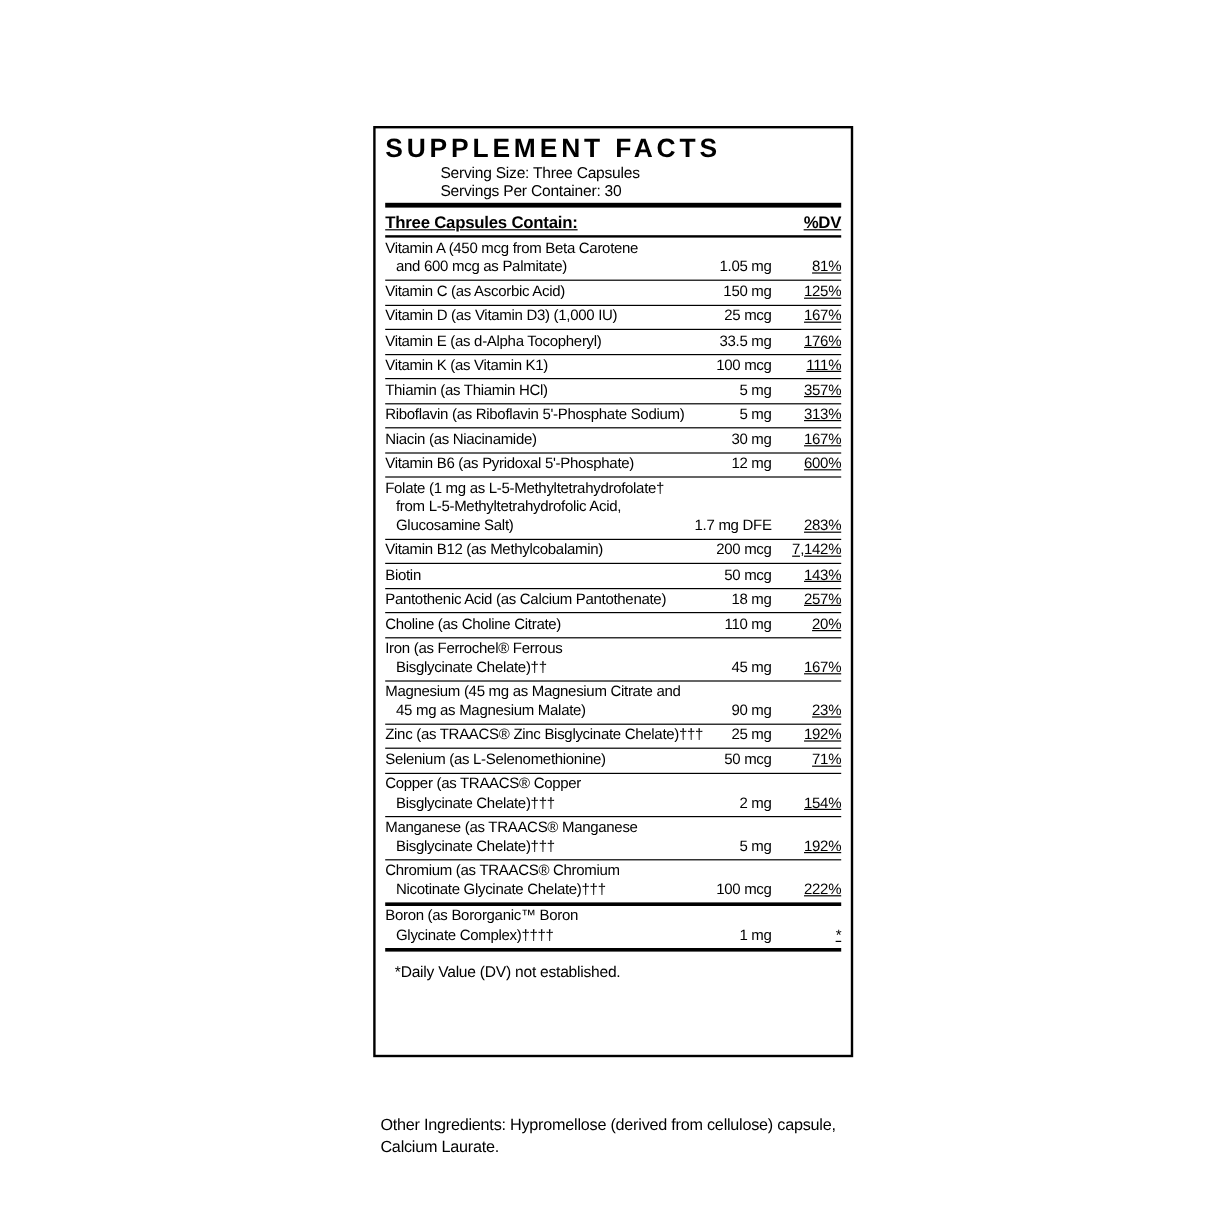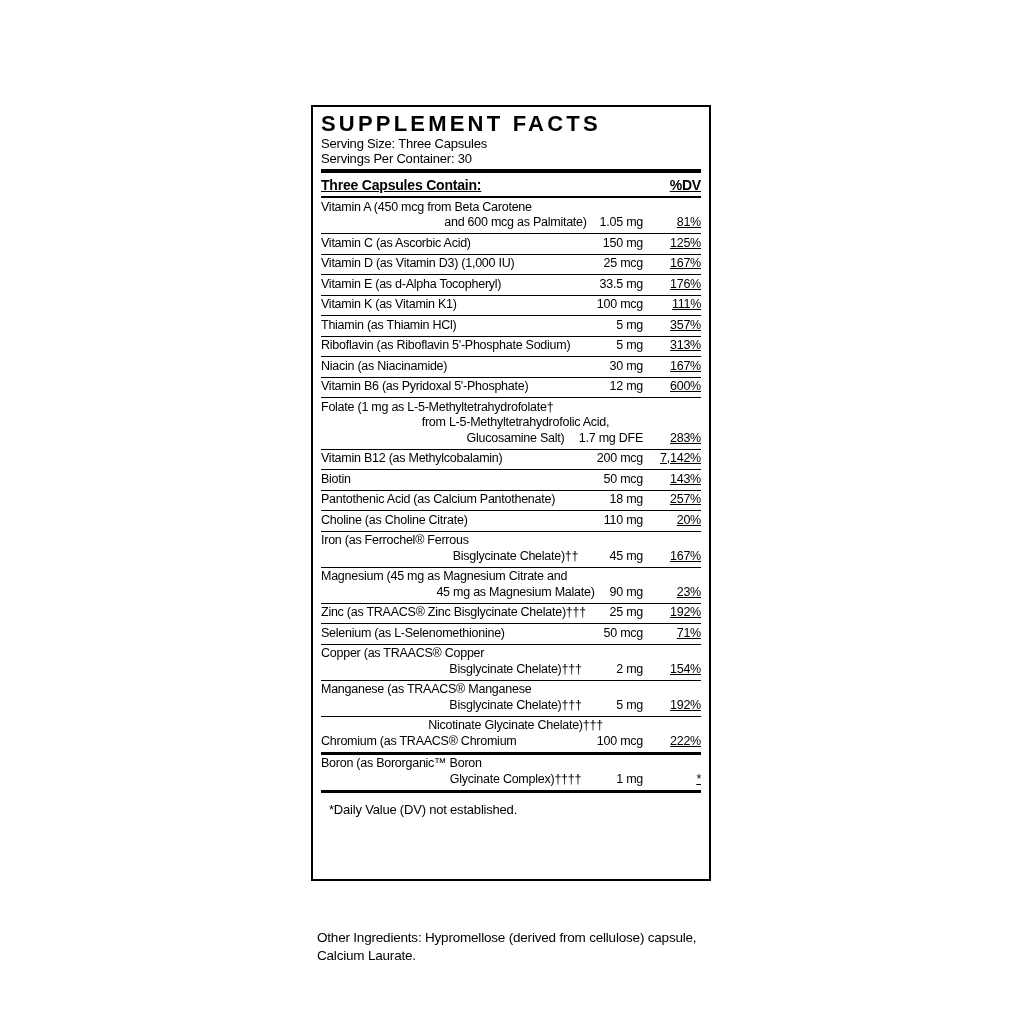--- a/index.html
+++ b/index.html
@@ -31,20 +31,21 @@
     font-size: 22px;
     font-weight: bold;
     letter-spacing: 3.2px;
     line-height: 24px;
     white-space: nowrap;
   }
   .serving-line {
     font-size: 13px;
     line-height: 15px;
     letter-spacing: -0.2px;
+    margin-left: 46px;
   }
   .thick-bar {
     height: 4px;
     background: #000;
     margin-top: 3px;
   }
   .contain-row {
     display: flex;
     justify-content: space-between;
     align-items: flex-end;
@@ -62,21 +63,21 @@
     padding: 1.5px 0 2.5px 0;
     font-size: 12.5px;
     line-height: 15.5px;
     letter-spacing: -0.25px;
   }
   .row.no-bottom { border-bottom: none; }
   .row.thick-top { border-top: 3px solid #000; }
   .row.thick-bottom { border-bottom: 3px solid #000; }
   .name { padding-right: 0; }
   .name-line { white-space: nowrap; }
-  .name-line.cont { padding-left: 9px; text-align: center; }
+  .name-line.cont { padding-left: 9px; }
   .amt {
     position: absolute;
     right: 58px;
     bottom: 2.5px;
     white-space: nowrap;
   }
   .dv {
     position: absolute;
     right: 0;
     bottom: 2.5px;
@@ -261,22 +262,22 @@
         <div class="row">
           <div class="name">
             <div class="name-line">Manganese (as TRAACS® Manganese</div>
             <div class="name-line cont">Bisglycinate Chelate)†††</div>
           </div>
           <div class="amt">5 mg</div>
           <div class="dv">192%</div>
         </div>
         <div class="row no-bottom">
           <div class="name">
+            <div class="name-line">Chromium (as TRAACS® Chromium</div>
             <div class="name-line cont">Nicotinate Glycinate Chelate)†††</div>
-            <div class="name-line">Chromium (as TRAACS® Chromium</div>
           </div>
           <div class="amt">100 mcg</div>
           <div class="dv">222%</div>
         </div>
         <div class="row thick-top thick-bottom">
           <div class="name">
             <div class="name-line">Boron (as Bororganic™ Boron</div>
             <div class="name-line cont">Glycinate Complex)††††</div>
           </div>
           <div class="amt">1 mg</div>

